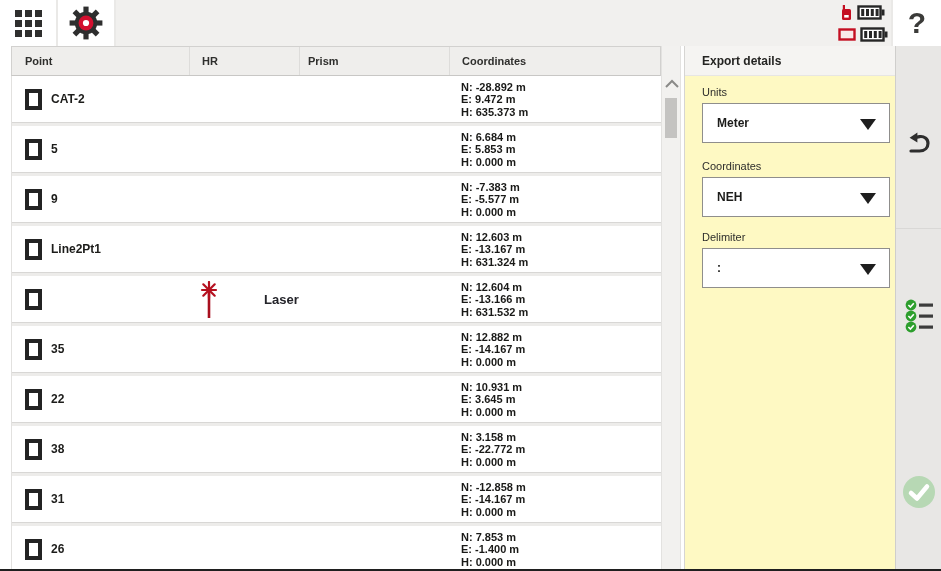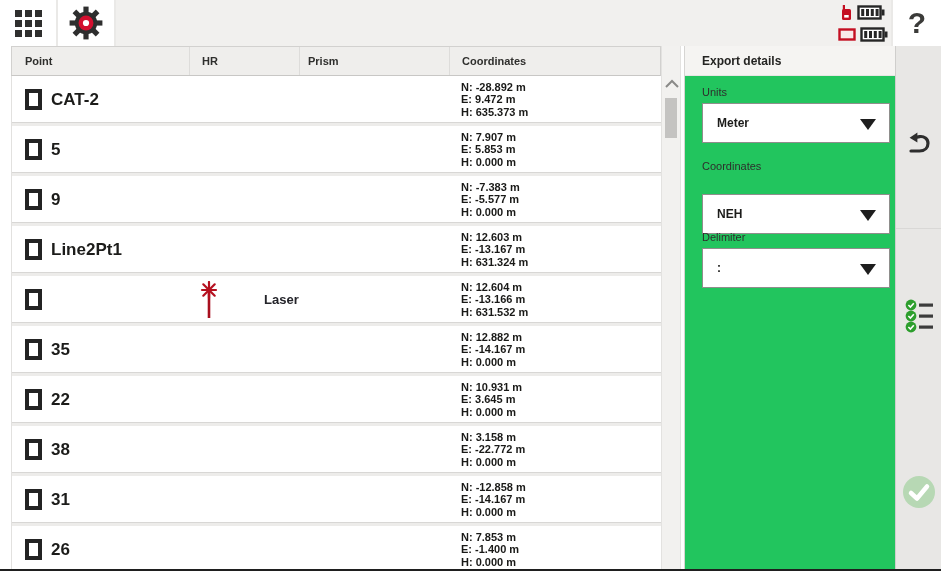--- a/index.html
+++ b/index.html
@@ -24,39 +24,39 @@
   .table { position:absolute; left:11px; top:0; width:650px; height:525px; }
   .thead { display:flex; height:30px; background:#efeeec; border:1px solid #d2d1cf; border-bottom:1px solid #c8c7c5; }
   .thead .hc { font-size:11px; font-weight:700; color:#2f2f2d; line-height:28px; }
   .hc1 { width:177px; padding-left:13px; }
   .hc2 { width:150px; padding-left:8px; border-left:1px solid #dddcda; }
   .hc3 { width:110px; padding-left:12px; border-left:1px solid #dddcda; }
   .hc4 { flex:1; padding-left:12px; border-left:1px solid #dddcda; }
   .rows { background:#edecea; border-left:1px solid #e2e1df; }
   .row { position:relative; height:47px; background:#fff; border-bottom:1px solid #d8d7d5; margin-bottom:3px; }
   .cb { position:absolute; left:13px; top:13px; width:17px; height:21px; border:4px solid #232323; background:#fff; }
-  .pt { position:absolute; left:39px; top:0; line-height:47px; font-size:17px; font-weight:700; color:#1c1c1a; }
+  .pt { position:absolute; left:39px; top:0; line-height:47px; font-size:12px; font-weight:700; color:#1c1c1a; }
   .prism-ic { position:absolute; left:186px; top:5px; }
   .prism-lb { position:absolute; left:252px; top:0; line-height:47px; font-size:13px; font-weight:700; color:#24242a; }
   .coords { position:absolute; left:449px; top:5px; font-size:11px; font-weight:700; line-height:12.4px; color:#191917; }
 
   
   .vscroll { position:absolute; left:661px; top:0; width:20px; height:525px; background:#f2f1ef; border-left:1px solid #e3e2e0; border-right:1px solid #e3e2e0; }
   .vs-up { position:absolute; left:2px; top:33px; }
   .vs-thumb { position:absolute; left:3px; top:52px; width:12px; height:40px; background:#c4c3c1; }
 
   
-  .panel { position:absolute; left:684px; top:0; width:211px; height:525px; background:#22c55e; border-left:1px solid #d6d5d3; }
+  .panel { position:absolute; left:684px; top:0; width:211px; height:525px; background:#fef9c3; border-left:1px solid #d6d5d3; }
   .panel-title { height:30px; line-height:30px; background:#f5f4f2; border-bottom:1px solid #e7e6e4; padding-left:17px; font-size:12px; font-weight:700; color:#242422; }
   .fld-label { position:absolute; left:17px; font-size:11px; color:#2e2e2c; }
   .fld-box { position:absolute; left:17px; width:188px; height:40px; border:1px solid #8f8e8c; background:#fff; }
   .fld-val { position:absolute; left:14px; top:0; line-height:38px; font-size:12px; font-weight:700; color:#1c1c1a; }
   .fld-arrow { position:absolute; right:13px; top:15px; width:0; height:0; border-left:8px solid transparent; border-right:8px solid transparent; border-top:11px solid #1e1e1e; }
   .lbl-units { top:40px; } .box-units { top:57px; }
-  .lbl-coords { top:114px; } .box-coords { top:148px;padding-left:48px; }
+  .lbl-coords { top:114px; } .box-coords { top:131px;padding-left:48px; }
   .lbl-delim { top:185px; } .box-delim { top:202px; }
 
   
   .rail { position:absolute; left:895px; top:0; width:46px; height:525px; background:#e8e7e5; border-left:1px solid #cfcecc; }
   .rail-div { position:absolute; left:0; width:46px; height:1px; background:#d9d8d6; }
   .rail-btn { position:absolute; left:0; width:46px; display:flex; justify-content:center; cursor:pointer; }
   .btn-undo { top:84px; }
   .btn-list { top:252px; }
   .btn-ok { top:428px; }
 
@@ -153,21 +153,21 @@
             <div>N: -28.892 m</div>
               <div>E: 9.472 m</div>
               <div>H: 635.373 m</div>
           </div>
         </div>
 
         <div class="row">
           <span class="cb"></span>
           <span class="pt">5</span>
           <div class="coords">
-            <div>N: 7.907 m</div>
+            <div>N: 6.684 m</div>
               <div>E: 5.853 m</div>
               <div>H: 0.000 m</div>
           </div>
         </div>
 
         <div class="row">
           <span class="cb"></span>
           <span class="pt">9</span>
           <div class="coords">
             <div>N: -7.383 m</div>

